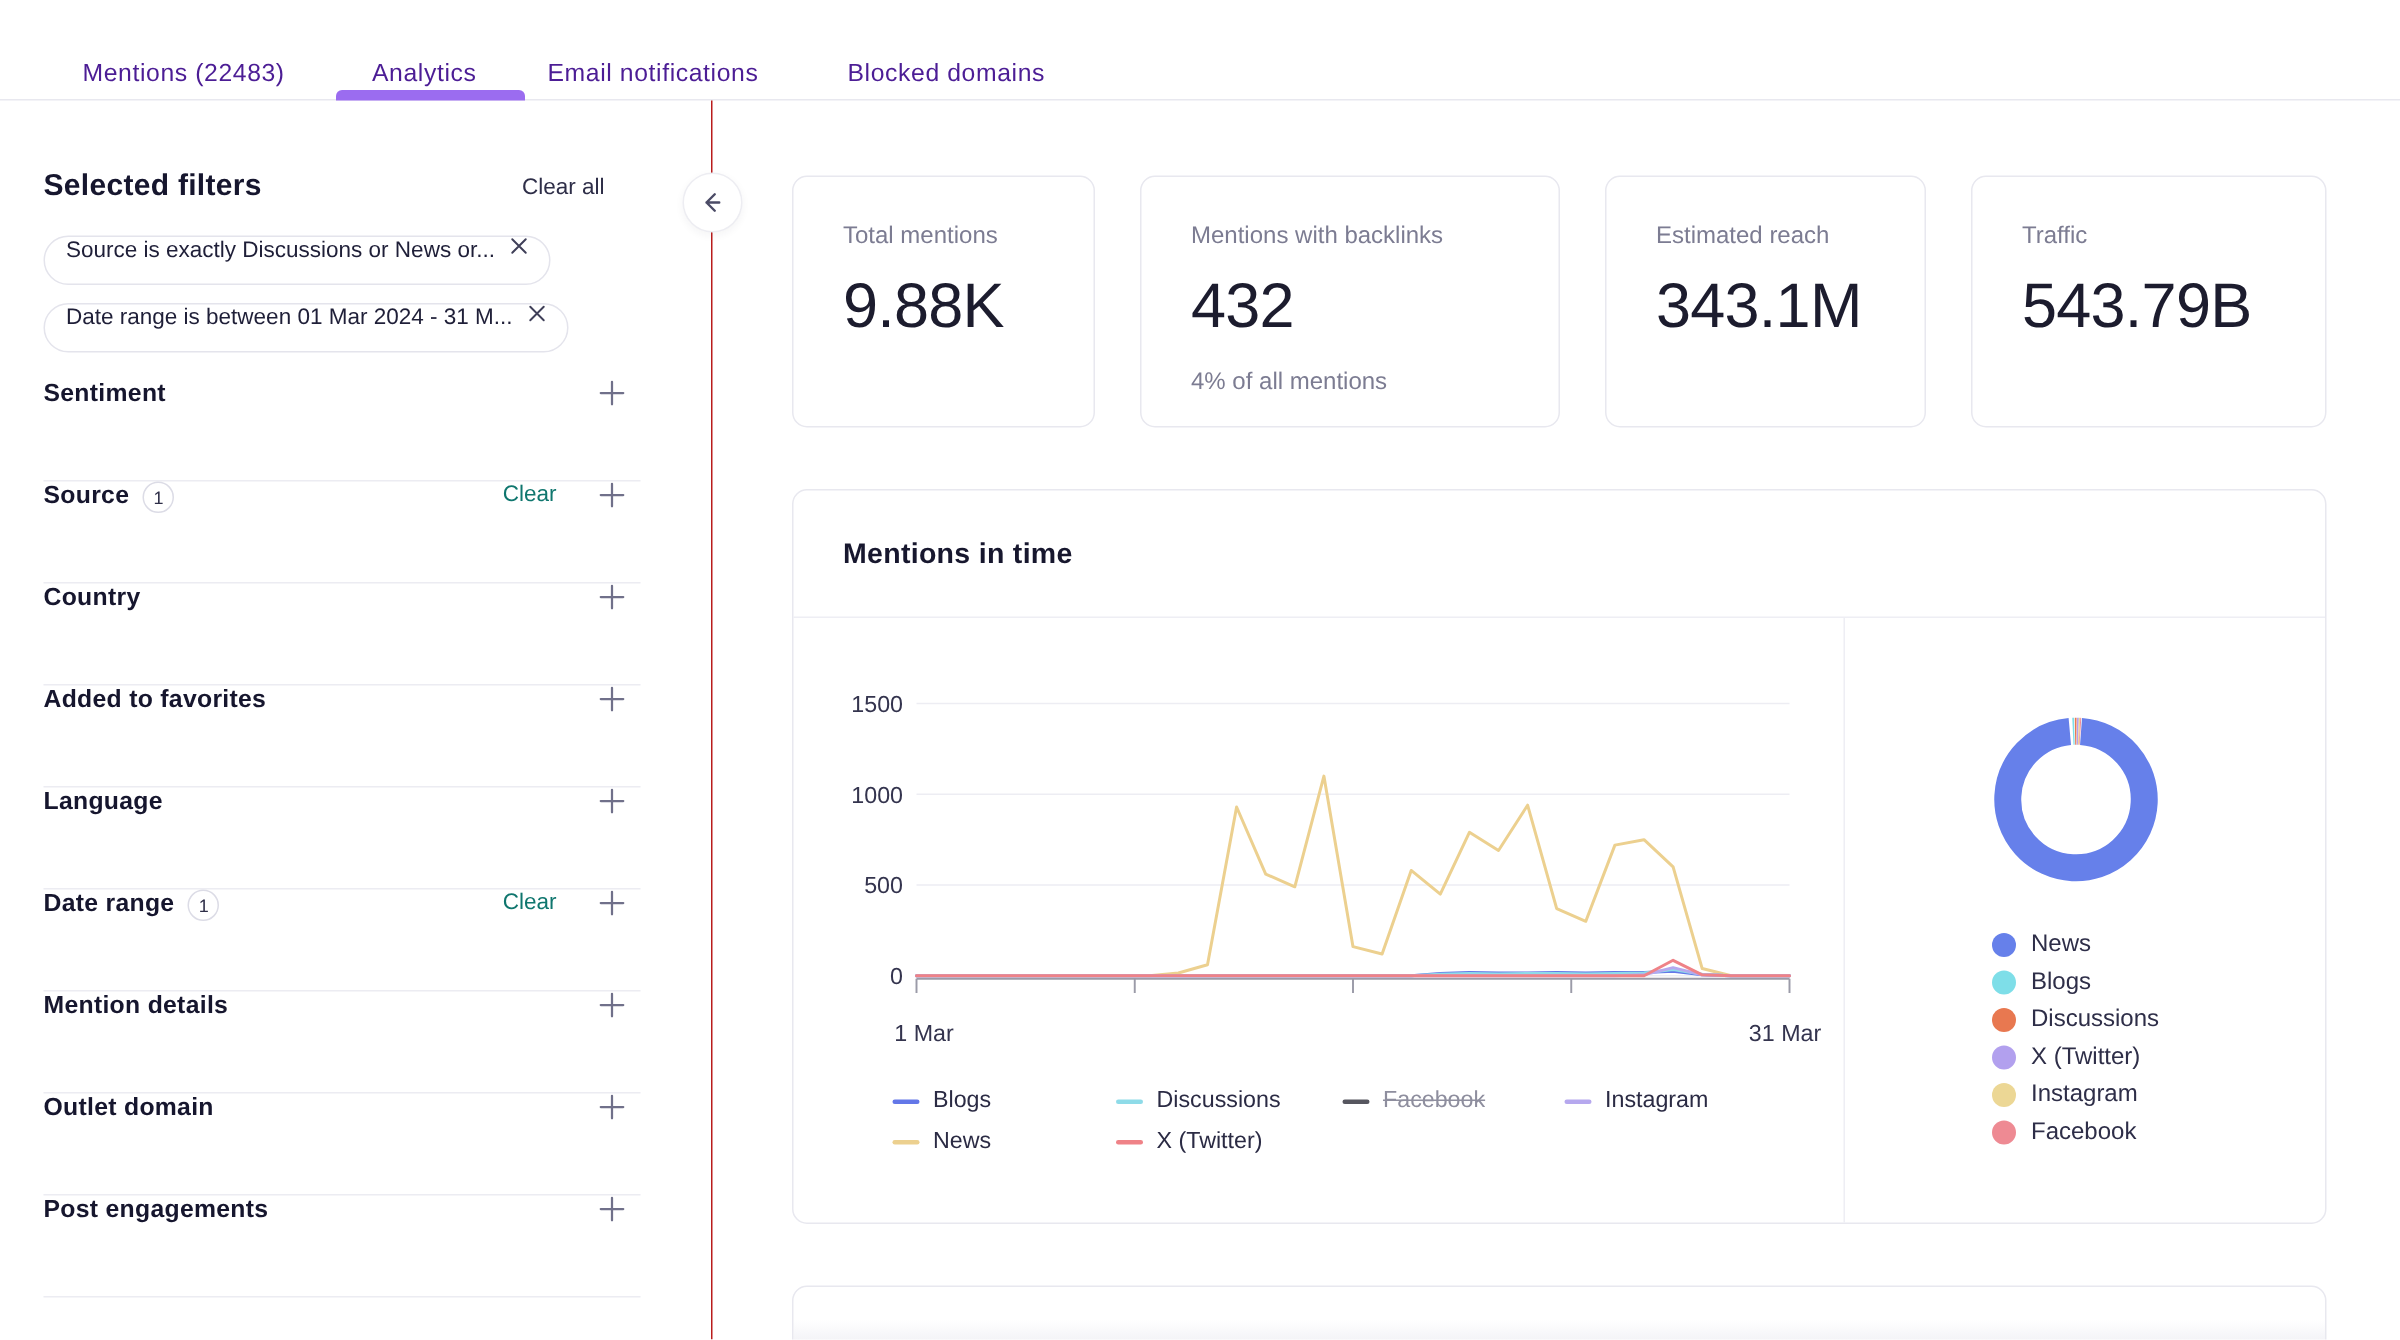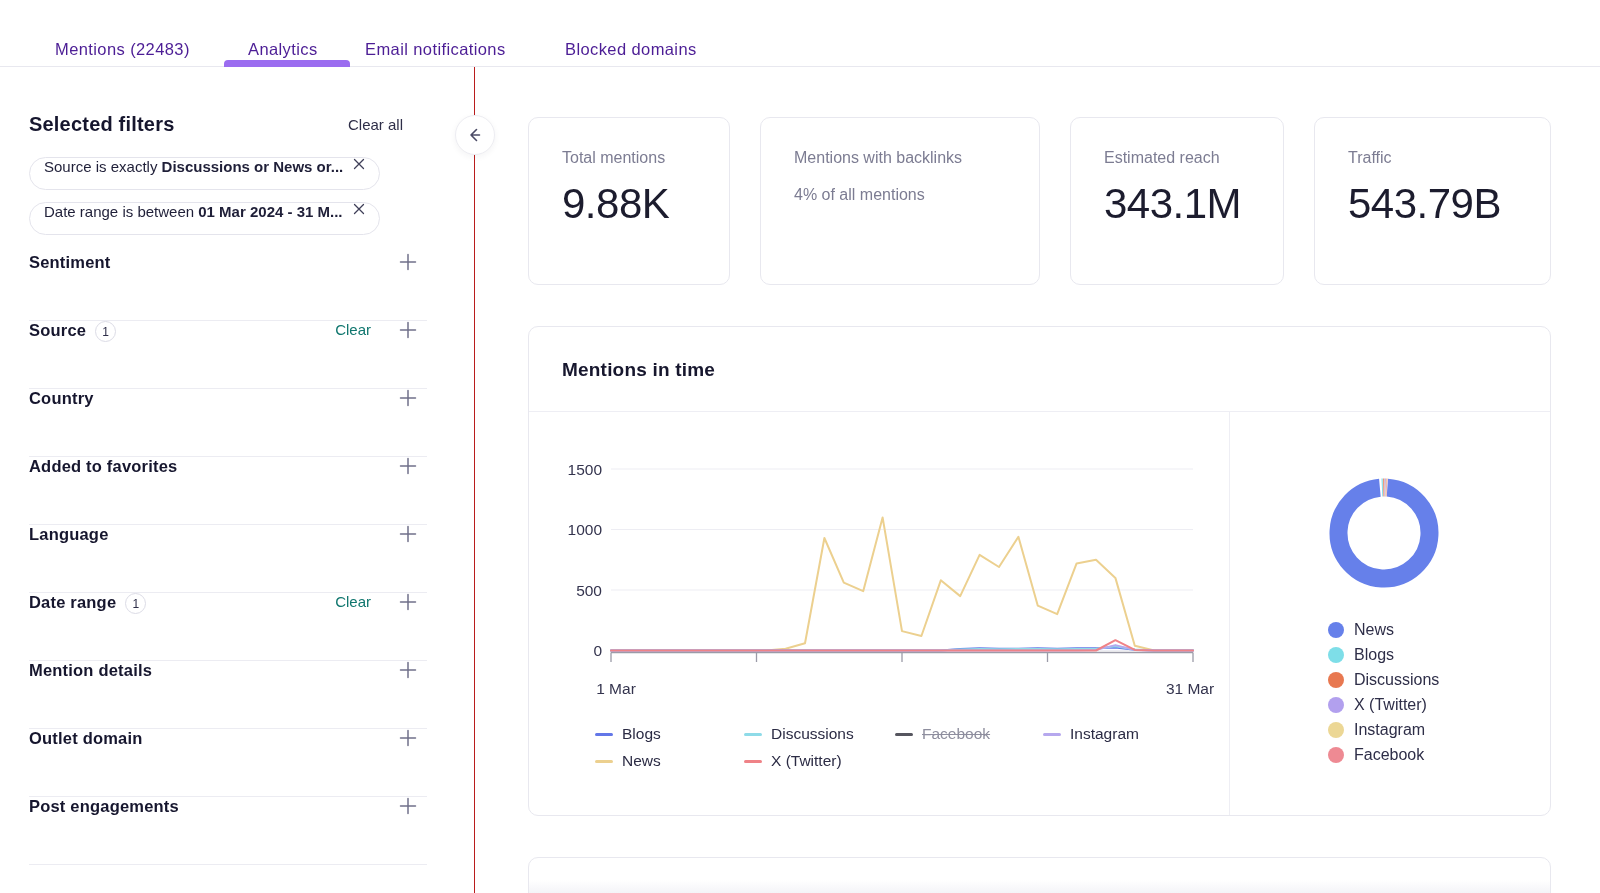--- a/index.html
+++ b/index.html
@@ -9,21 +9,21 @@
 .tab{position:absolute;top:16px;height:66px;display:flex;align-items:center;font-size:16.5px;letter-spacing:.4px;color:#4c1d95;cursor:pointer;white-space:nowrap}
 .tab.t0{left:55px}.tab.t1{left:248px}.tab.t2{left:365px}.tab.t3{left:565px}
 .underline{position:absolute;left:224px;width:126px;bottom:-1px;height:7px;border-radius:4px 4px 0 0;background:#9b6cf0}
 .layout{display:flex;height:826px;position:relative}
 .sidebar{width:475px;min-width:475px;border-right:1px solid #b91c1c;padding:46px 0 0 29px}
 .sb-head{display:flex;align-items:center;justify-content:space-between;width:374px}
 .sb-title{font-size:20px;font-weight:700;letter-spacing:.2px;color:#16162e}
 .sb-clearall{font-size:15px;color:#2e2e48;cursor:pointer}
 .chips{display:flex;flex-direction:column;align-items:flex-start;gap:12px;margin-top:21px}
 .chip{display:inline-flex;align-items:flex-start;height:33px;border:1px solid #e4e4ec;border-radius:17px;padding:0 14px;font-size:15px;color:#1f1f38;background:#fff}
-.chip b{font-weight:700}
+.chip b{font-weight:400}
 .chip svg{margin-left:10px}
 .rows{margin-top:18px;width:398px}
 .frow{height:68px;display:flex;align-items:flex-start;border-bottom:1px solid #ececf2;padding-right:10px}
 .frow .lbl{font-size:16.5px;font-weight:700;color:#16162e;letter-spacing:.2px}
 .badge{width:21px;height:21px;border:1px solid #dcdce6;border-radius:50%;display:flex;align-items:center;justify-content:center;font-size:12px;color:#2e2e48;margin-left:9px}
 .spacer{flex:1}
 .fclear{font-size:15px;color:#0f766e;margin-right:28px;cursor:pointer}
 .plusbtn{width:18px;height:18px;cursor:pointer;display:flex}
 .collapse-btn{position:absolute;left:455px;top:48px;width:40px;height:40px;border-radius:50%;background:#fff;border:1px solid #ededf2;box-shadow:0 2px 6px rgba(30,30,60,.05);display:flex;align-items:center;justify-content:center;cursor:pointer;z-index:5}
 .main{flex:1;padding:50px 50px 0 53px}
@@ -176,20 +176,21 @@
   </div>
 
   <main class="main">
     <div class="stats">
         <div class="stat">
           <div class="slbl">Total mentions</div>
           <div class="sval">9.88K</div>
         </div>
         <div class="stat">
           <div class="slbl">Mentions with backlinks</div>
+          <div class="sval">432</div>
           <div class="ssub">4% of all mentions</div>
         </div>
         <div class="stat">
           <div class="slbl">Estimated reach</div>
           <div class="sval">343.1M</div>
         </div>
         <div class="stat">
           <div class="slbl">Traffic</div>
           <div class="sval">543.79B</div>
         </div>

